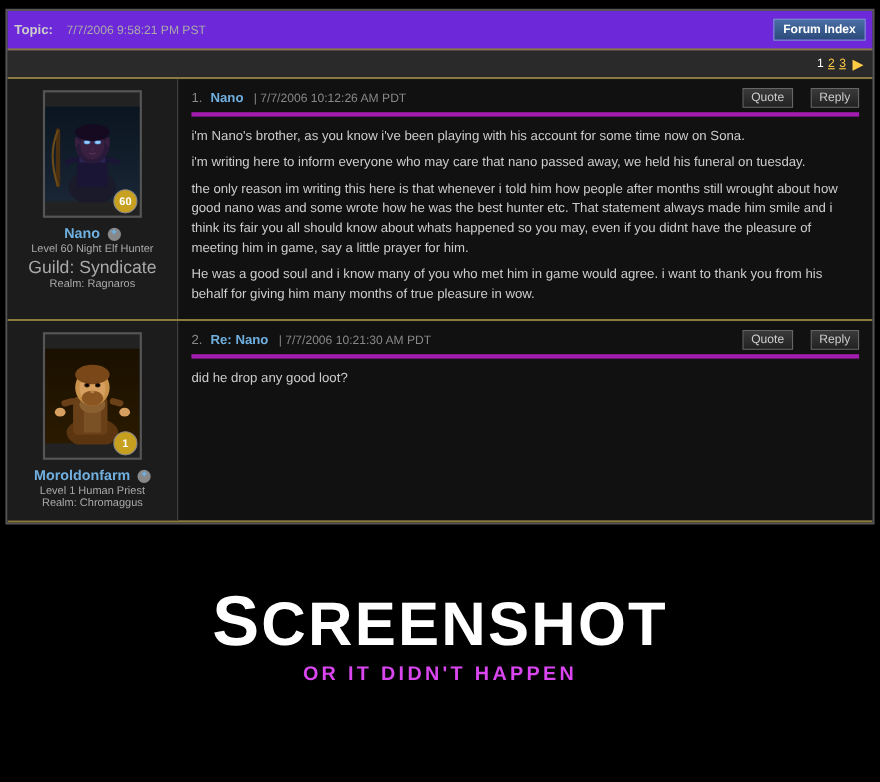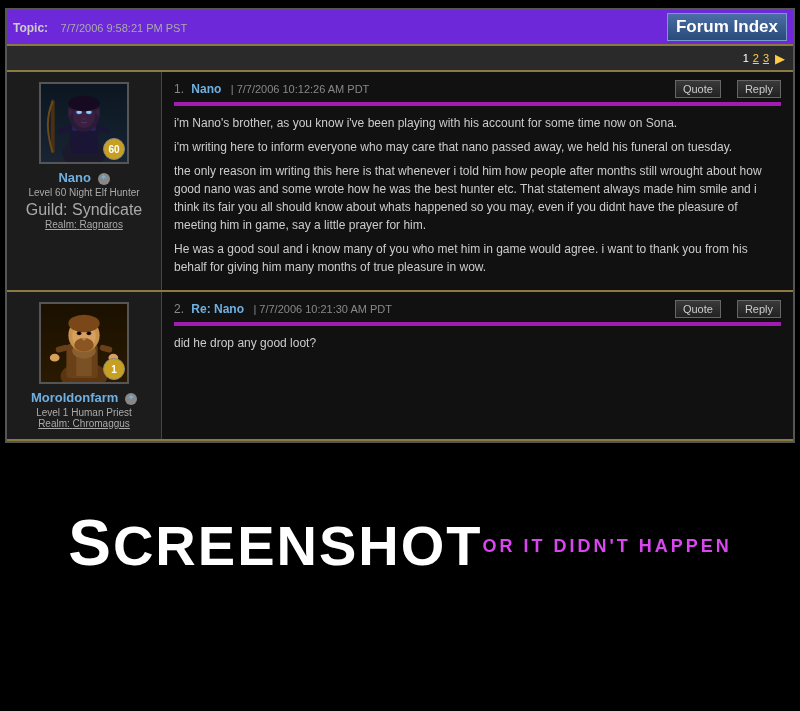--- a/index.html
+++ b/index.html
@@ -37,21 +37,21 @@
     .topic-date {
       color: #aaa;
       font-size: 11px;
       margin-left: 8px;
     }
     .forum-index-btn {
       background: linear-gradient(to bottom, #4a6fa5, #2a4a7a);
       color: #fff;
       border: 1px solid #7a9acc;
       padding: 3px 8px;
-      font-size: 17px;
+      font-size: 11px;
       font-weight: bold;
       cursor: pointer;
     }
 
     
     .pagination-bar {
       background: #2a2a2a;
       border-bottom: 2px solid #8a7a40;
       display: flex;
       align-items: center;
@@ -97,21 +97,21 @@
       border-right: 1px solid #444;
       padding: 10px 8px;
       display: flex;
       flex-direction: column;
       align-items: center;
       text-align: center;
     }
 
     .avatar-frame {
       width: 90px;
-      height: 82px;
+      height: 116px;
       border: 2px solid #555;
       position: relative;
       background: #222;
       overflow: hidden;
       display: flex;
       align-items: center;
       justify-content: center;
     }
 
     
@@ -159,21 +159,20 @@
       margin-top: 2px;
     }
     .user-guild {
       color: #aaa;
       font-size: 16px;
       margin-top: 3px;
     }
     .user-realm {
       color: #aaa;
       font-size: 10px;
-      text-decoration: underline;
     }
 
     
     .post-col {
       flex: 1;
       padding: 8px 12px;
     }
 
     .post-header {
       display: flex;
@@ -221,21 +220,21 @@
       line-height: 1.5;
     }
     .post-body p {
       margin-bottom: 6px;
     }
 
     
     #screenshot-area {
       background: #000;
       display: flex;
-      flex-direction: row;
+      flex-direction: column;
       align-items: center;
       justify-content: center;
       padding: 20px;
       height: 200px;
     }
 
     .screenshot-title {
       color: #fff;
       font-size: 64px;
       font-weight: 900;

